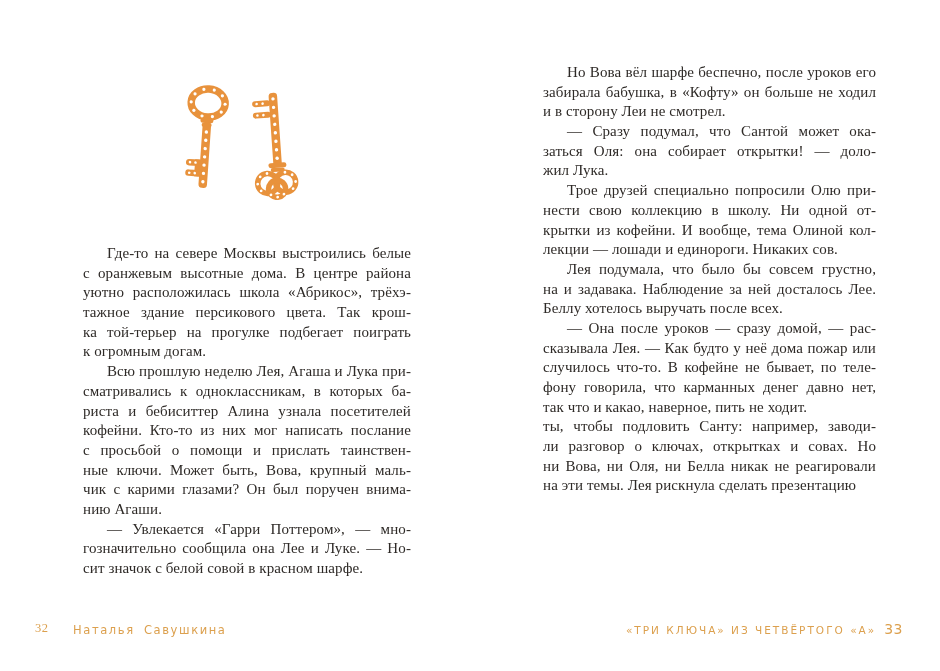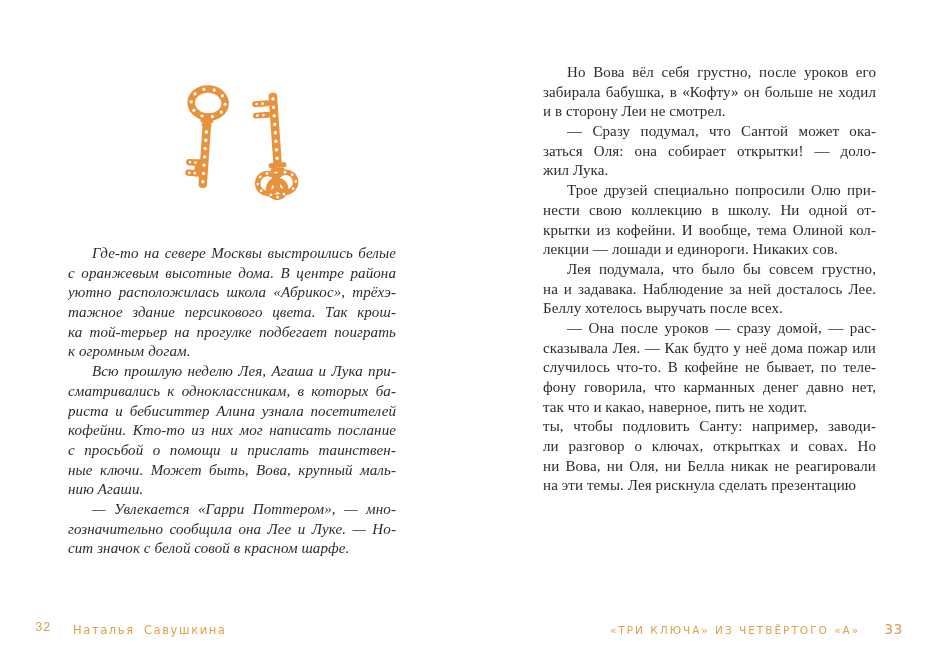--- a/index.html
+++ b/index.html
@@ -22,55 +22,55 @@
     display:flex;align-items:flex-start;
   }
   .illustration svg{display:block;}
   .key2wrap{margin-left:16px;margin-top:6px;}
   .text-block{
     position:absolute;
     font-size:15px;
     line-height:19.7px;
     letter-spacing:0.1px;
   }
-  .text-left{left:68px;top:244px;width:328px;font-style:italic;}
+  .text-left{left:83px;top:244px;width:328px;}
   .text-right{left:543px;top:63px;width:333px;}
   .para{margin:0;}
   .line{
     text-align:justify;
     text-align-last:justify;
     height:19.7px;
     overflow:hidden;
     white-space:normal;
   }
   .line.last{text-align-last:left;}
   .line.first{text-indent:24px;}
   .footer-num{
     position:absolute;
-    font-family:Liberation Mono, monospace;
+    font-family:Liberation Serif, serif;
     font-size:12.5px;
     color:var(--accent);
     letter-spacing:0.5px;
   }
   .num-left{left:35px;top:621px;}
   .footer-title{
     position:absolute;
     font-family:"DejaVu Sans","Liberation Sans",sans-serif;
     color:var(--accent);
   }
   .title-left{
     left:73px;top:623px;
     font-size:11.5px;
     letter-spacing:1.6px;
     word-spacing:4px;
   }
   .footer-right{
     position:absolute;
     right:37px;top:621px;
-    display:flex;align-items:baseline;gap:24px;
+    display:flex;align-items:baseline;gap:8px;
   }
   .footer-right .running{
     font-family:"DejaVu Sans","Liberation Sans",sans-serif;
     font-size:10.5px;
     letter-spacing:2px;
     color:var(--accent);
     text-transform:uppercase;
     padding-top:2px;
   }
   .footer-right .pnum{
@@ -182,37 +182,38 @@
           <div class="line">ка той-терьер на прогулке подбегает поиграть</div>
           <div class="line last">к огромным догам.</div>
         </div>
         <div class="para">
           <div class="line first">Всю прошлую неделю Лея, Агаша и Лука при-</div>
           <div class="line">сматривались к одноклассникам, в которых ба-</div>
           <div class="line">риста и бебиситтер Алина узнала посетителей</div>
           <div class="line">кофейни. Кто-то из них мог написать послание</div>
           <div class="line">с просьбой о помощи и прислать таинствен-</div>
           <div class="line">ные ключи. Может быть, Вова, крупный маль-</div>
+          <div class="line">чик с карими глазами? Он был поручен внима-</div>
           <div class="line last">нию Агаши.</div>
         </div>
         <div class="para">
           <div class="line first">— Увлекается «Гарри Поттером», — мно-</div>
           <div class="line">гозначительно сообщила она Лее и Луке. — Но-</div>
           <div class="line last">сит значок с белой совой в красном шарфе.</div>
         </div>
       </div>
 
     <span class="footer-num num-left">32</span>
     <span class="footer-title title-left">Наталья Савушкина</span>
   </div>
 
   <div>
     <div class="text-block text-right" id="right-text">
         <div class="para">
-          <div class="line first">Но Вова вёл себя грустно, после уроков его</div>
+          <div class="line first">Но Вова вёл шарфе беспечно, после уроков его</div>
           <div class="line">забирала бабушка, в «Кофту» он больше не ходил</div>
           <div class="line last">и в сторону Леи не смотрел.</div>
         </div>
         <div class="para">
           <div class="line first">— Сразу подумал, что Сантой может ока-</div>
           <div class="line">заться Оля: она собирает открытки! — доло-</div>
           <div class="line last">жил Лука.</div>
         </div>
         <div class="para">
           <div class="line first">Трое друзей специально попросили Олю при-</div>

